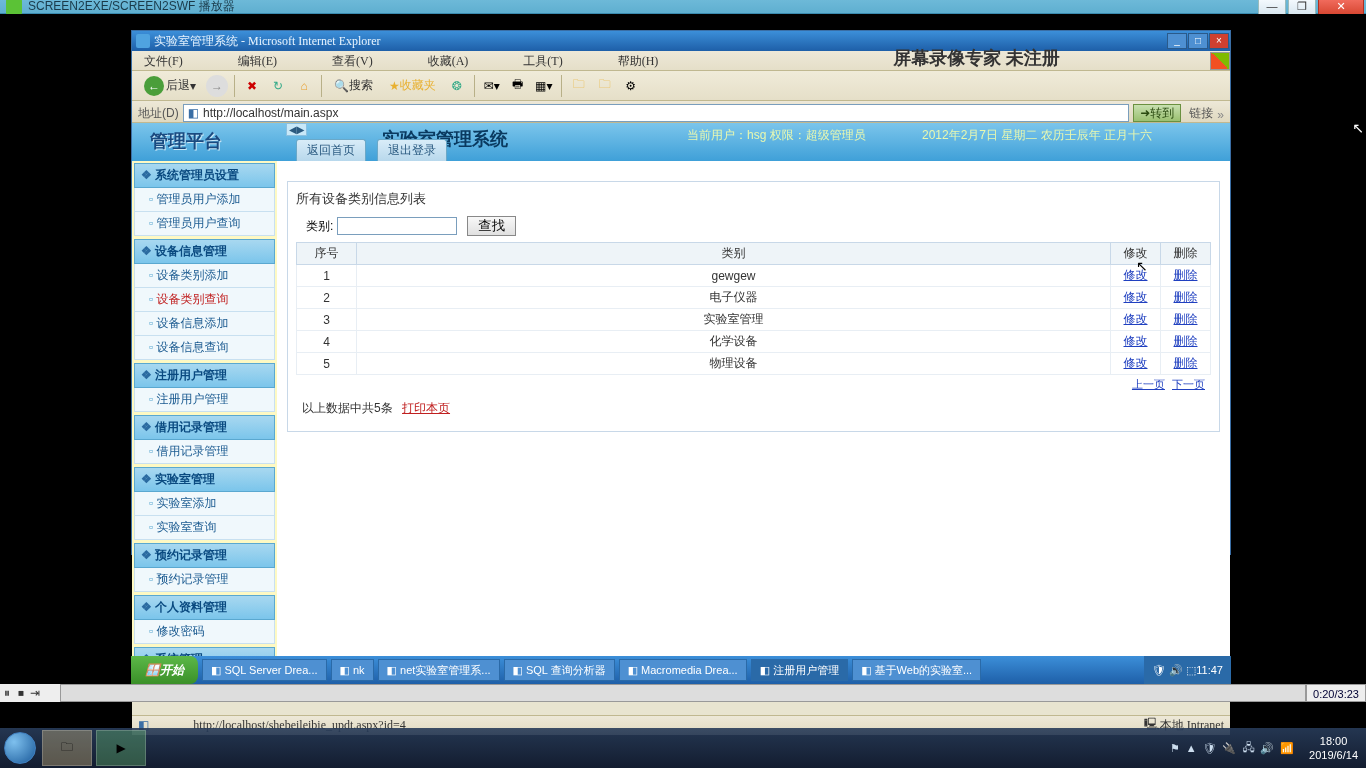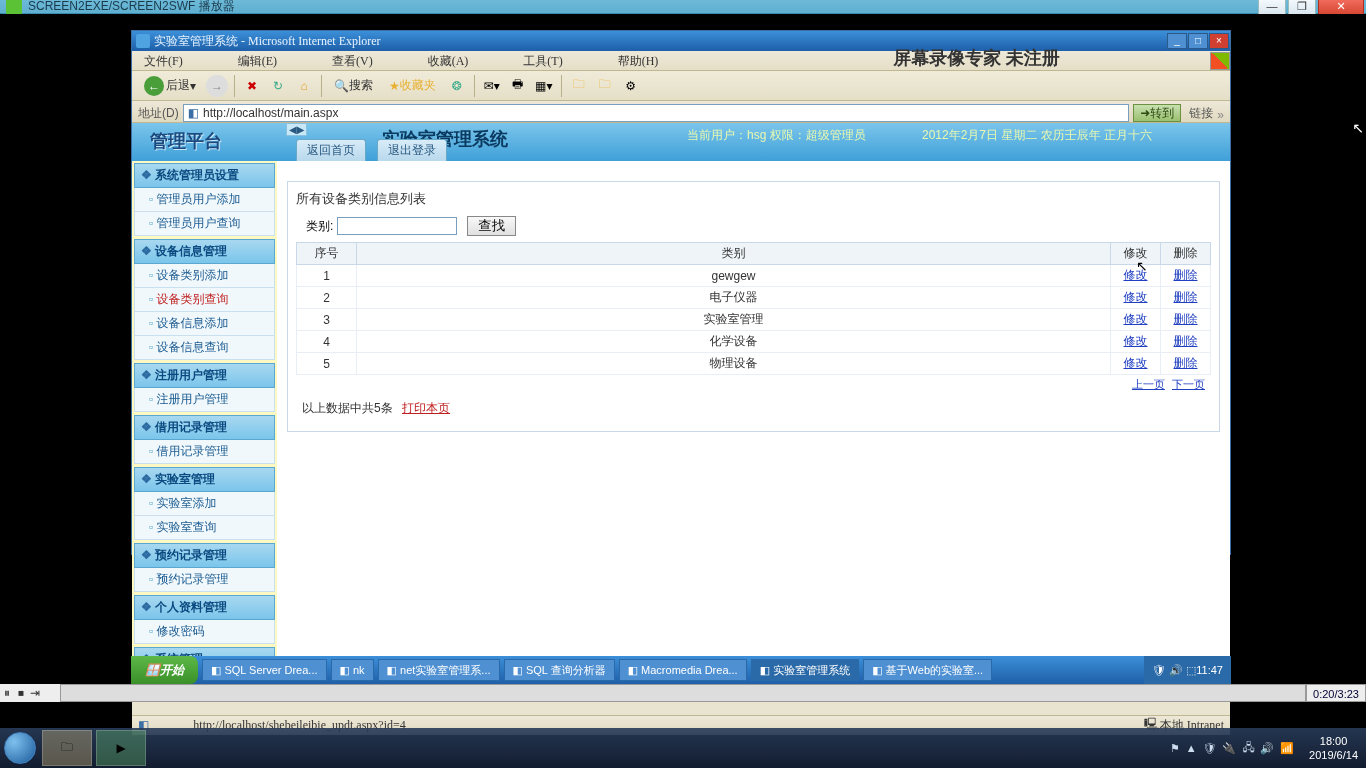--- a/index.html
+++ b/index.html
@@ -299,21 +299,21 @@
     </div>
 
     <div class="xp-taskbar">
       <div class="xp-start">🪟 <span>开始</span></div>
       <div id="xp-tasks" style="display:flex;">
           <div class="xp-task">◧ SQL Server Drea...</div>
           <div class="xp-task">◧ nk</div>
           <div class="xp-task">◧ net实验室管理系...</div>
           <div class="xp-task">◧ SQL 查询分析器</div>
           <div class="xp-task">◧ Macromedia Drea...</div>
-          <div class="xp-task active">◧ 实验室管理系统</div>
+          <div class="xp-task active">◧ 注册用户管理</div>
           <div class="xp-task">◧ 基于Web的实验室...</div>
         </div>
       <div class="xp-tray">🛡 🔊 ⬚ <span>11:47</span></div>
     </div>
 
     <div class="player-controls">
       <span>⏸</span>
         <span>⏹</span>
         <span>⇥</span>
     </div>

